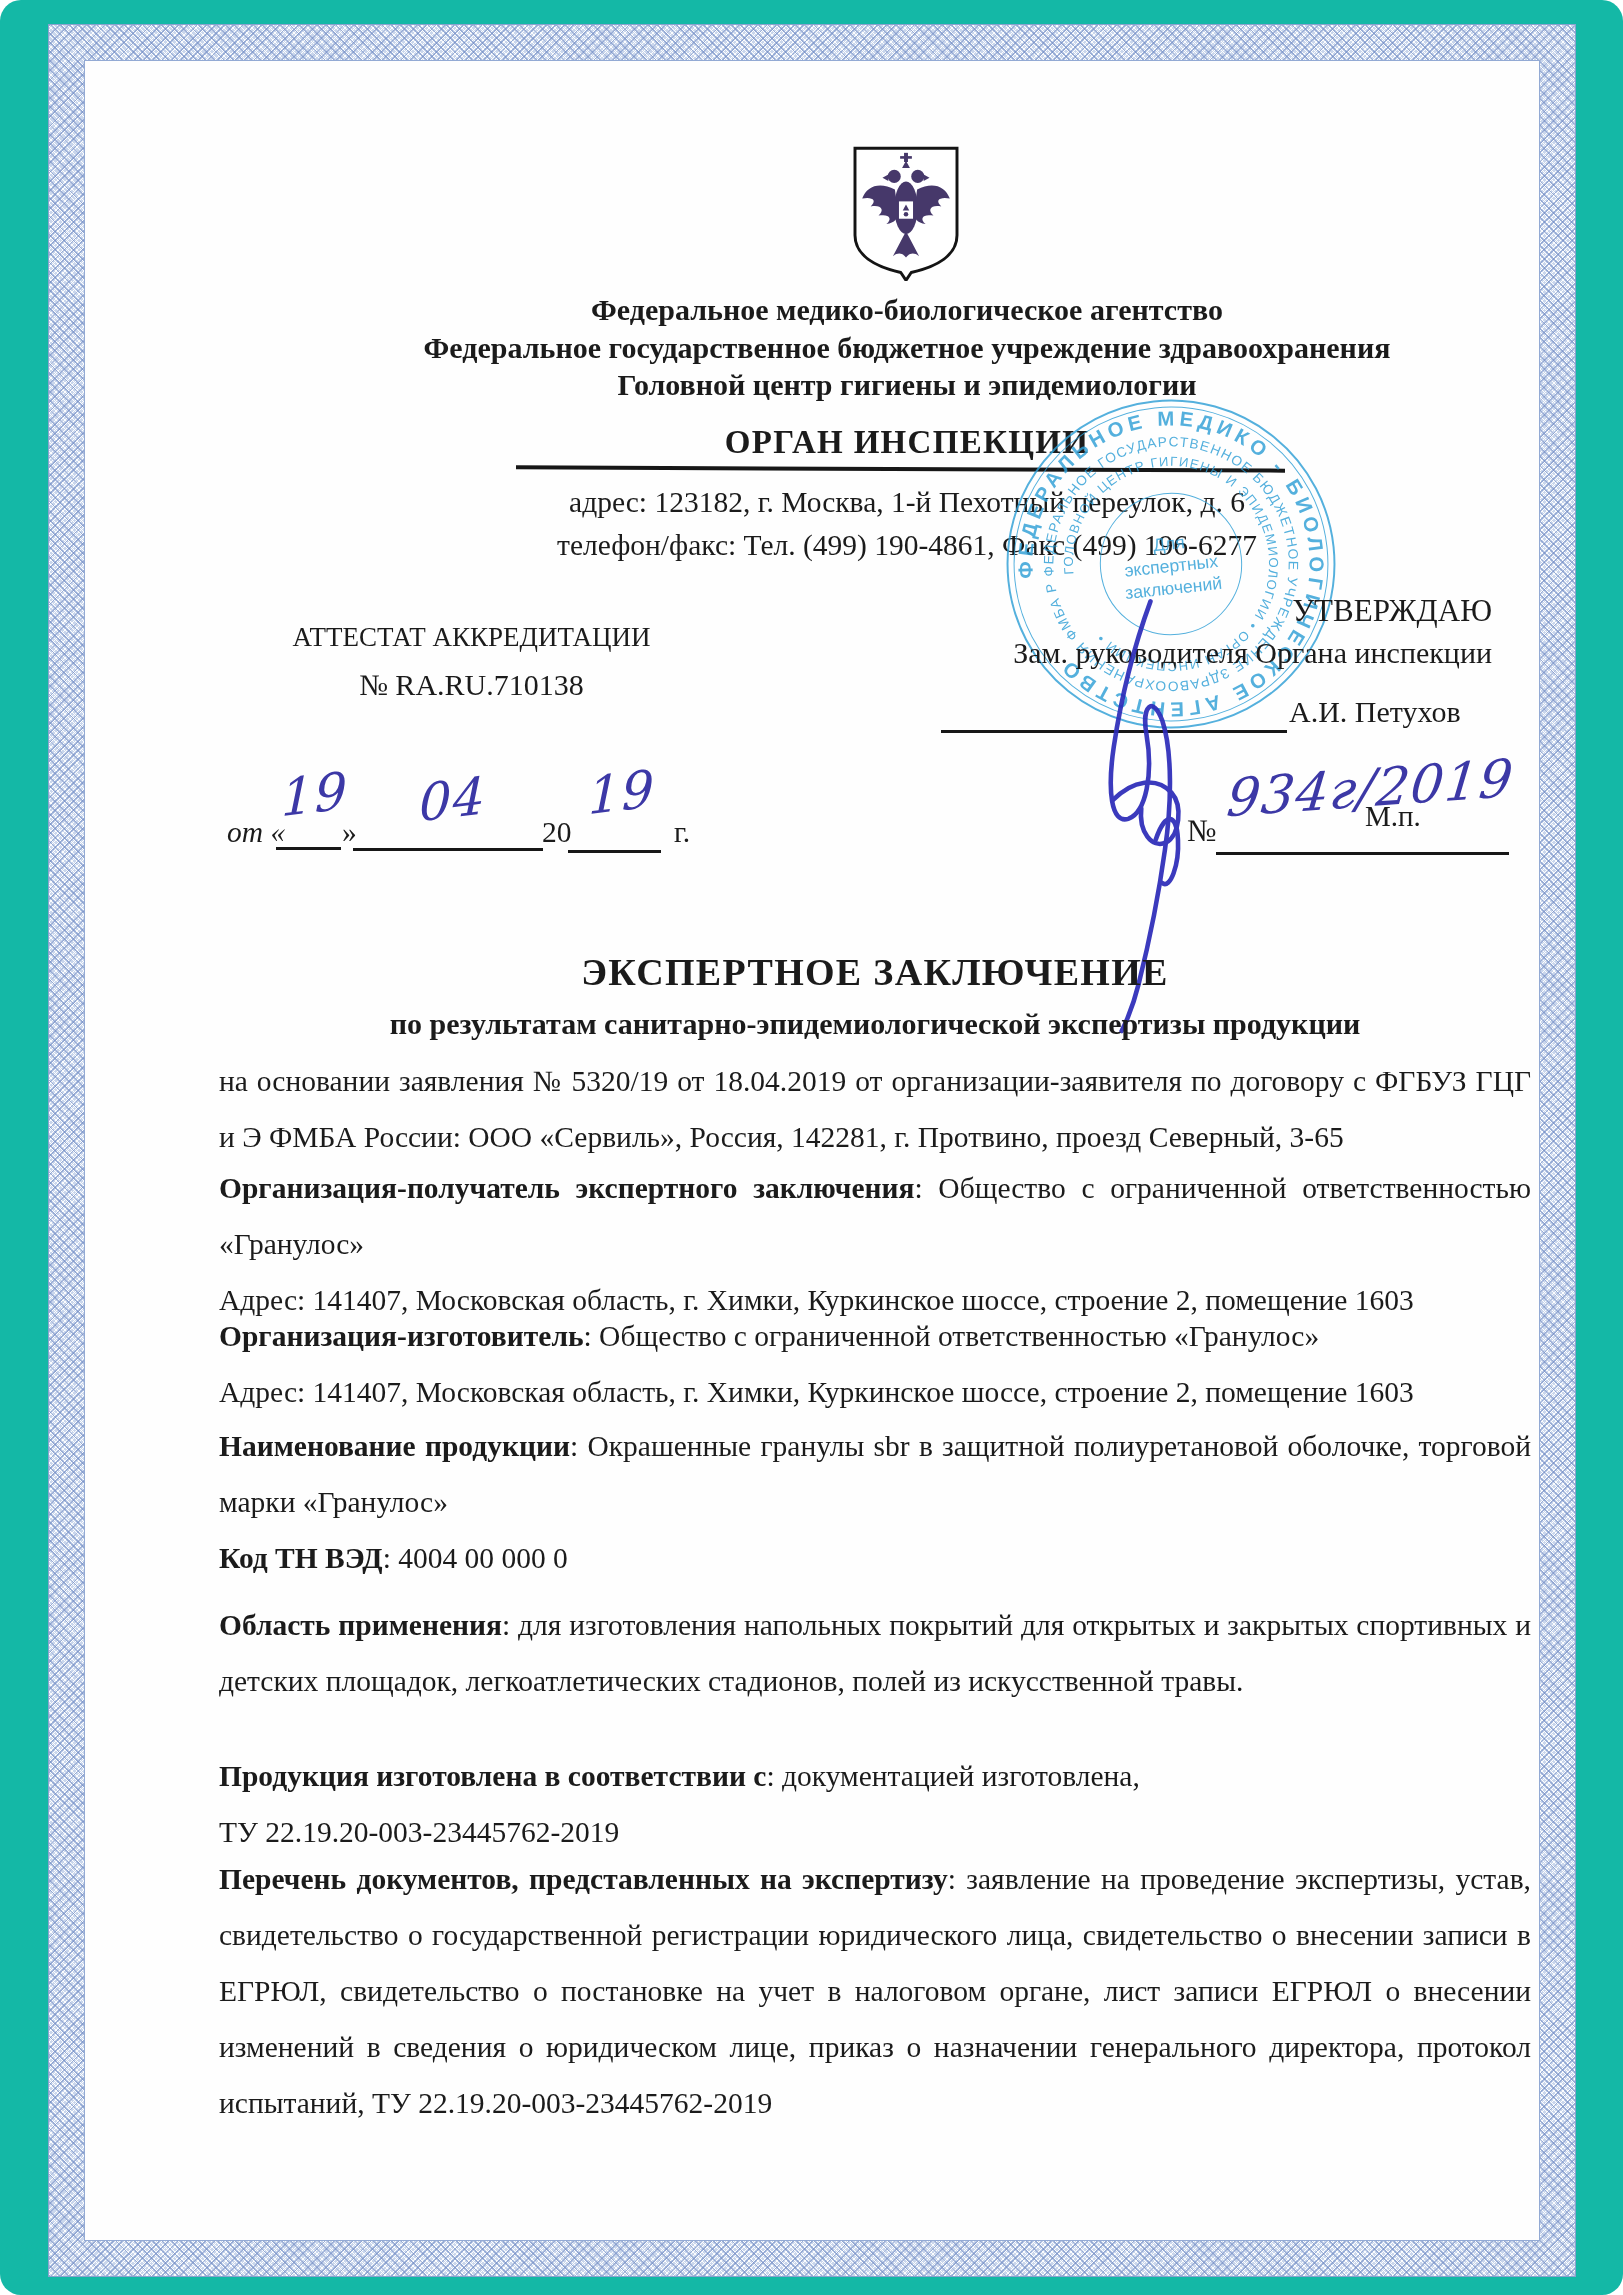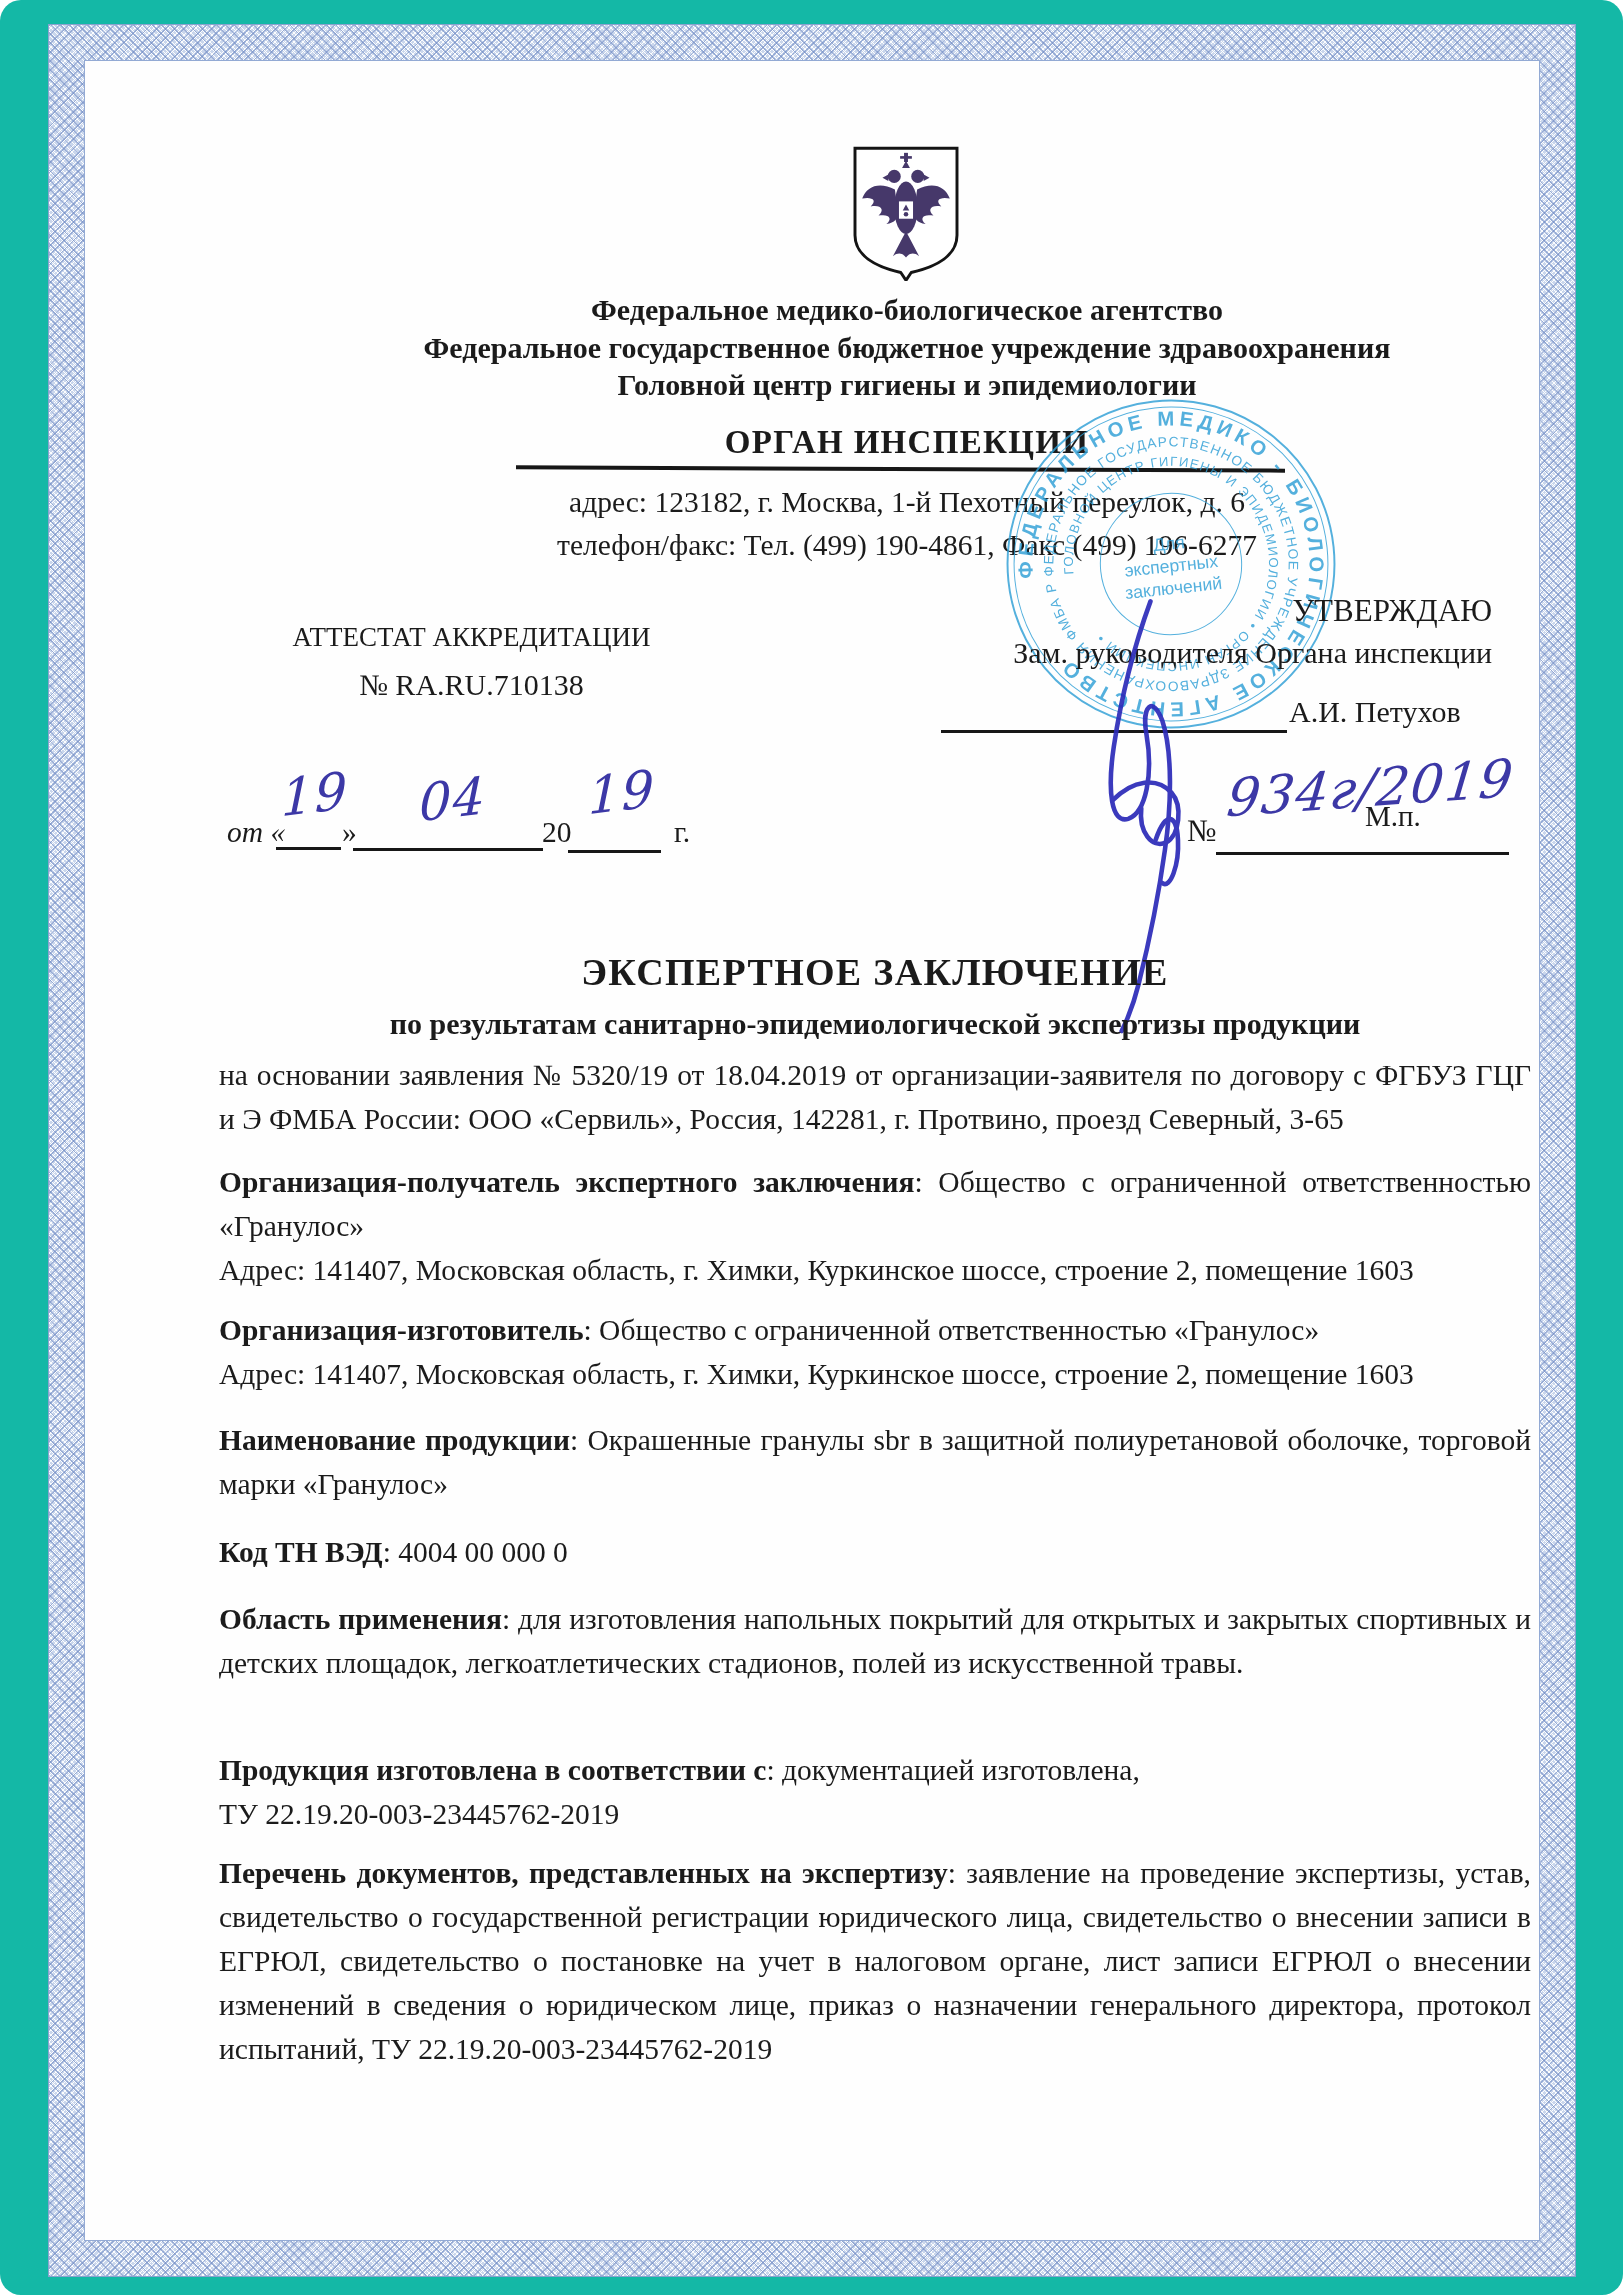--- a/index.html
+++ b/index.html
@@ -15,21 +15,21 @@
            repeating-linear-gradient(135deg, rgba(255,255,255,.95) 0 0.7px, rgba(255,255,255,0) 0.7px 3.3px);
          border:1.3px solid #8aa2cf;}
   .frame-inner{position:absolute;left:35px;top:35px;right:35px;bottom:35px;
          background:#fefefe;border:1.3px solid #93aad4;}
   .abs{position:absolute;}
   .ctr{width:1368px;left:223px;text-align:center;}
   .hdr{font-weight:bold;font-size:30px;line-height:34px;}
   .orgTitle{font-weight:bold;font-size:33px;letter-spacing:1.3px;}
   .rule{background:#171717;}
   .body-text{font-size:29.5px;line-height:44px;}
-  .para{position:absolute;left:219px;width:1312px;font-size:29.5px;line-height:44px;text-align:justify;}
+  .para{position:absolute;left:219px;width:1312px;font-size:29.5px;line-height:56px;text-align:justify;}
   .para b{font-weight:bold;}
   .hw{font-family:"DejaVu Serif",serif;font-style:italic;color:#3c38a6;letter-spacing:1.3px;}
   .hw-day{font-size:51px;transform:rotate(-7deg) skewX(-8deg);}
   .hw-num{font-size:52px;transform:rotate(-4deg) skewX(-10deg);white-space:nowrap;}
   .stamp{opacity:.82;}
   .small-note{font-size:29px;}
 </style>
 </head>
 <body>
 

